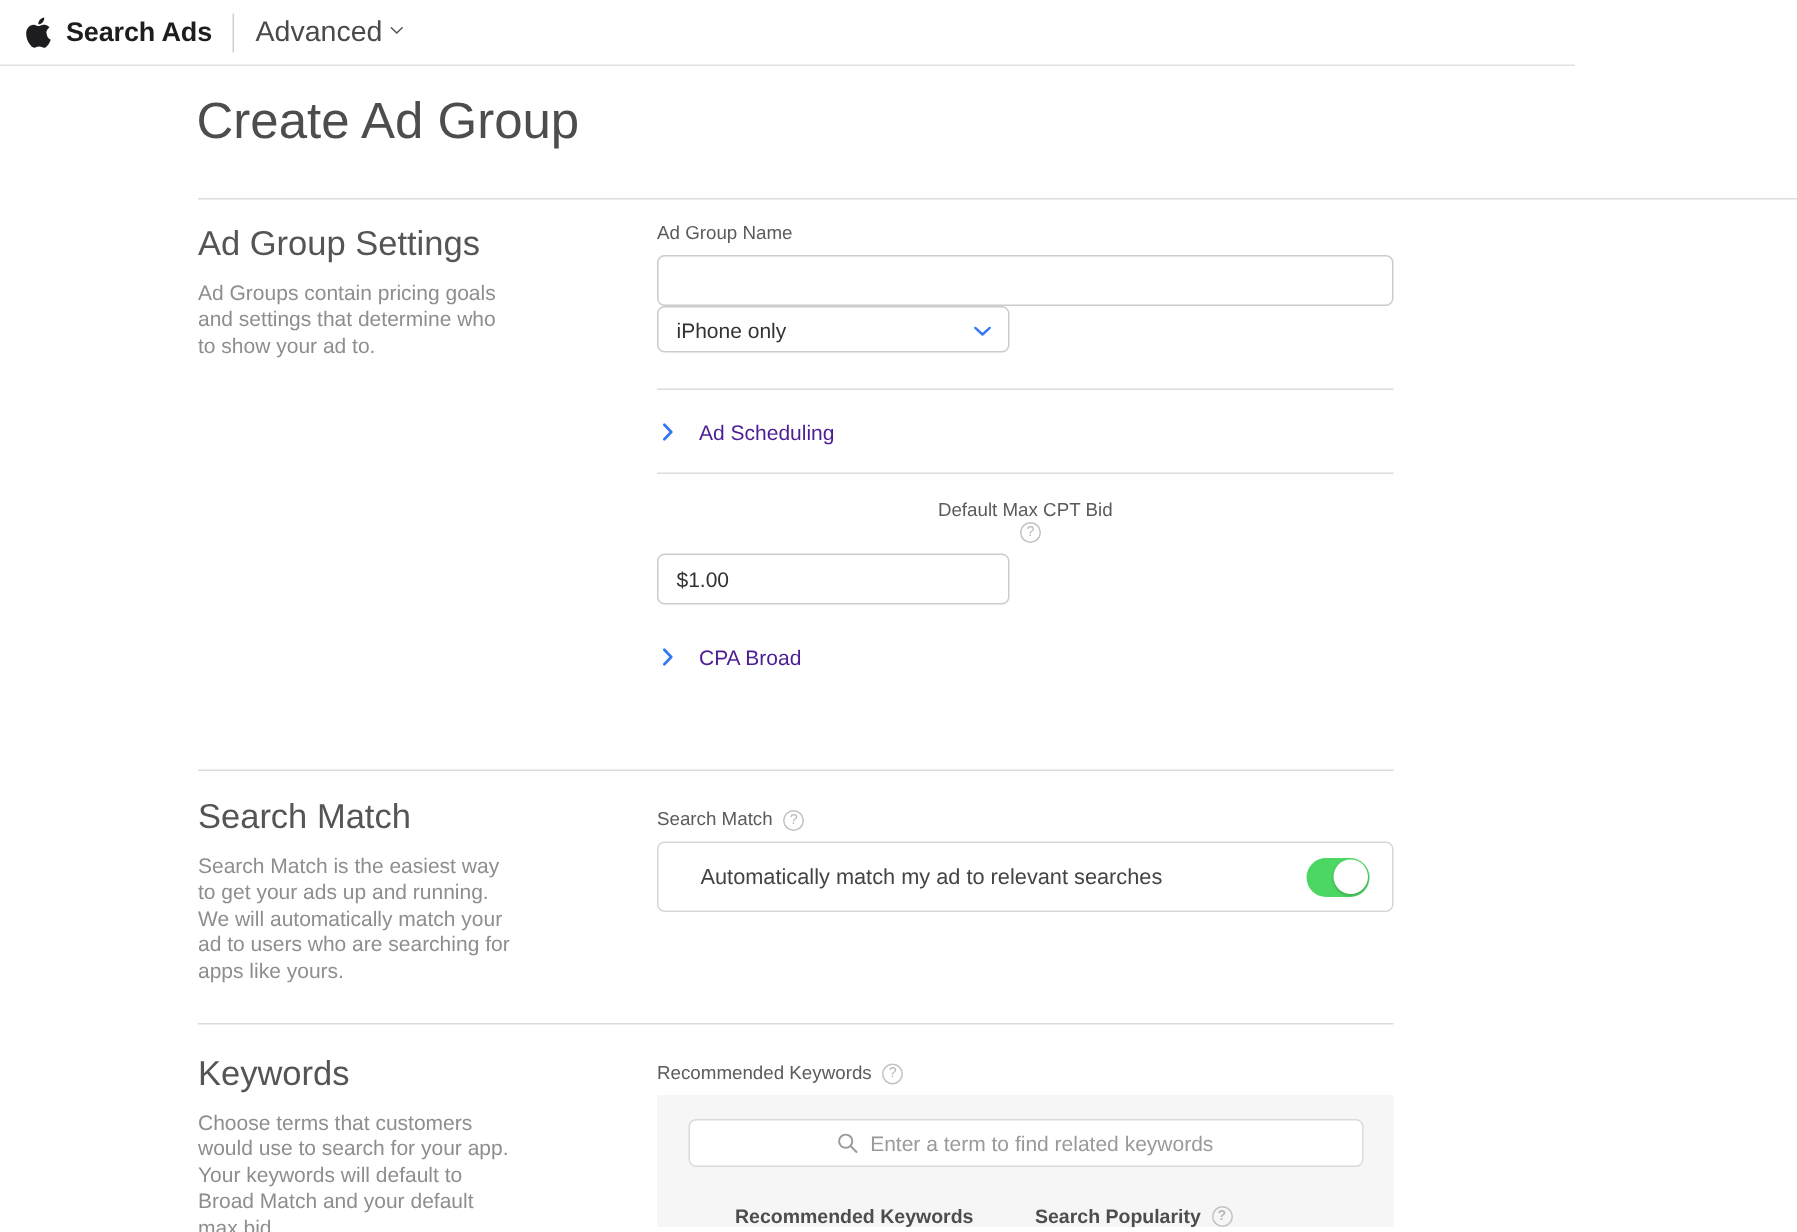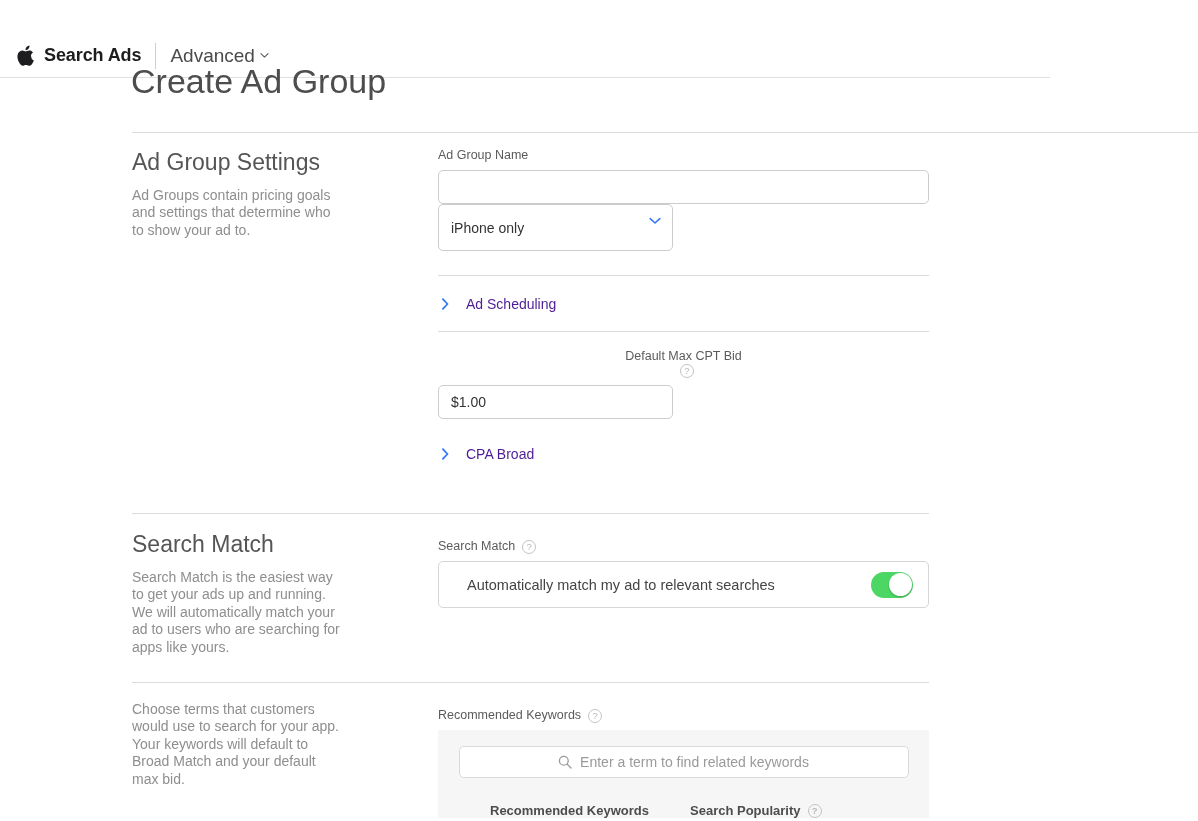--- a/index.html
+++ b/index.html
@@ -20,21 +20,20 @@
   
   .topbar {
     position: absolute;
     left: 0; top: 0;
     width: 1050px;
     height: 44px;
     background: #ffffff;
     border-bottom: 1px solid #e0e0e0;
     display: flex;
     align-items: center;
-    margin-top: 34px;
   }
   .apple-logo {
     margin-left: 17px;
     width: 17px;
     height: 21px;
     display: block;
     flex: none;
   }
   .brand-name {
     margin-left: 10px;
@@ -176,21 +175,21 @@
     align-items: center;
     font-family: "Liberation Sans", sans-serif;
     width: 100%;
   }
   .input-wide { width: 491px; }
   .input-mid  { width: 235px; }
 
   .select-box {
     position: relative;
     width: 235px;
-    height: 47px;
+    height: 31px;
     border: 1px solid #cccccc;
     border-radius: 5px;
     background: #ffffff;
     display: flex;
     align-items: center;
     padding: 0 12px;
     cursor: pointer;
   }
   .select-value {
     font-size: 14px;
@@ -406,20 +405,21 @@
         </span>
       </div>
     </div>
   </div>
 
   <div class="sec-rule" style="top:638px;"></div>
 
   <div class="section" style="top:657px;">
 
     <div class="sec-left">
+      <div class="sec-heading">Keywords</div>
       <div class="sec-desc">Choose terms that customers would use to search for your app. Your keywords will default to Broad Match and your default max bid.</div>
     </div>
 
     <div class="sec-right">
       <div class="field-label" style="margin-top:7px;">
         <span>Recommended Keywords</span>
         <span class="help-icon">?</span>
       </div>
 
       <div class="kw-panel">

